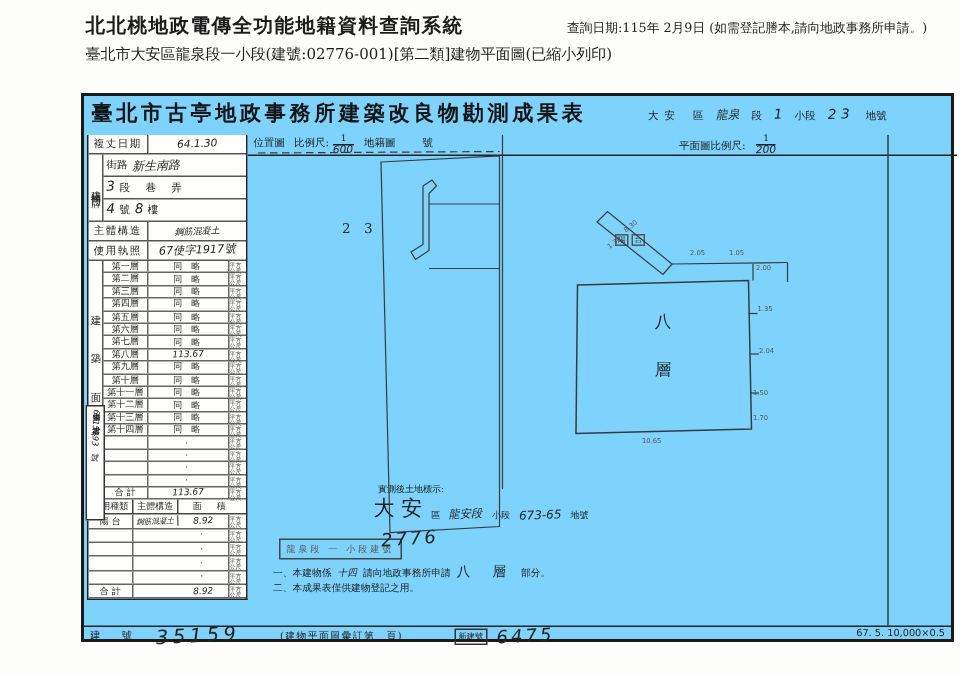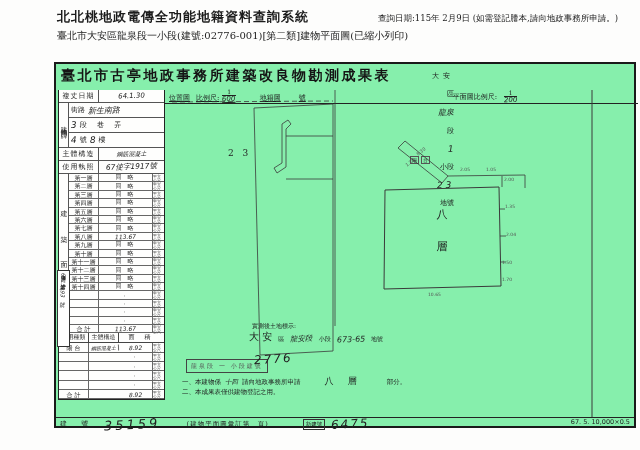--- a/index.html
+++ b/index.html
@@ -7,33 +7,33 @@
        font-family:"DejaVu Serif",serif;color:#1c1c1c;}
   *{box-sizing:border-box;white-space:nowrap;}
 
   
   .sys-title{position:absolute;left:57px;top:8px;font-size:13px;font-weight:bold;letter-spacing:1px;}
   .query-date{position:absolute;left:378px;top:13px;font-size:8.5px;color:#222;}
   .sub-title{position:absolute;left:57px;top:29px;font-size:10px;}
 
   
   .scan{position:absolute;left:54px;top:62px;width:582px;height:366px;
-        border:2px solid #1a1a1a;background:#86efac;}
+        border:2px solid #1a1a1a;background:#7dd3fc;}
   .scan *{position:absolute;}
 
   .form-title{left:5px;top:3px;font-size:14px;font-weight:bold;letter-spacing:2.5px;color:#151515;}
-  .district{left:376px;top:7px;display:flex;align-items:flex-end;gap:8px;font-size:7px;position:absolute;flex-direction:column;}
+  .district{left:376px;top:7px;display:flex;align-items:flex-end;gap:8px;font-size:7px;position:absolute;}
   .district span{position:static;}
 
   .hand{font-family:"DejaVu Sans",sans-serif;font-style:italic;color:#222;display:inline-block;transform:rotate(-2deg);}
   .stampv{letter-spacing:2px;color:#333;}
 
   
   .loc-hdr{left:109px;top:26px;width:170px;height:14px;border-bottom:1px solid #222;
-           display:flex;align-items:flex-end;font-size:7px;padding:0 4px;position:absolute;text-decoration:underline;}
+           display:flex;align-items:flex-start;font-size:7px;padding:0 4px;position:absolute;}
   .loc-hdr span{position:static;}
   .plan-hdr{left:279px;top:26px;width:303px;height:14px;border-bottom:1px solid #222;
             display:flex;align-items:center;justify-content:center;gap:4px;font-size:7px;position:absolute;}
   .plan-hdr span{position:static;}
   .frac{display:inline-block;text-align:center;vertical-align:middle;margin:0 3px;}
   .frac .n{display:block;font-size:6px;line-height:6px;border-bottom:1px solid #222;padding:0 4px;}
   .frac .d{display:block;font-size:7px;line-height:7px;}
 
   
   .ltable{left:2px;top:26px;width:107px;border:1px solid #222;border-top:none;background:#fefefd;position:absolute;}
@@ -79,21 +79,21 @@
   .balc-stamp{left:354px;top:92px;display:flex;gap:2px;position:absolute;}
   .balc-stamp b{position:static;font-weight:normal;font-size:5px;border:0.5px solid #555;padding:0 1px;line-height:6px;}
 
   .survey-title{left:196px;top:258px;font-size:6px;position:absolute;}
   .land-line{left:193px;top:266px;display:flex;align-items:flex-end;gap:6px;position:absolute;}
   .land-line span{position:static;}
   .stamp-box{left:130px;top:295px;height:14px;border:1px solid #444;color:#555;font-size:6px;
              letter-spacing:2px;padding:2px 4px;position:absolute;}
   .hand-2776{left:198px;top:288px;font-size:12px;letter-spacing:2px;transform:rotate(-4deg);position:absolute;}
   .note{left:126px;font-size:6.5px;position:absolute;}
-  .note .big{position:static;font-size:9px;letter-spacing:6px;margin:0 24px;font-family:Liberation Serif, serif;}
+  .note .big{position:static;font-size:9px;letter-spacing:6px;margin:0 4px;}
   .note .hd{position:static;}
 
   .footer{left:0;top:353px;width:578px;height:13px;border-top:1.2px solid #222;
           display:flex;align-items:center;font-size:7px;position:absolute;}
   .footer span{position:static;}
   .f-build{margin-left:4px;letter-spacing:6px;text-decoration:underline;}
   .f-no{font-size:13px;letter-spacing:3px;margin-left:10px;transform:rotate(-3deg);}
   .f-paren{margin-left:26px;font-size:6.5px;letter-spacing:1px;}
   .f-newbox{margin-left:34px;border:1px solid #333;font-size:5.5px;padding:1px 2px;}
   .f-newno{font-size:12px;letter-spacing:2px;margin-left:6px;transform:rotate(-3deg);}
@@ -124,21 +124,21 @@
     <span>地號</span>
   </div>
 
   <div class="loc-hdr">
     <span>位置圖</span>
     <span style="margin-left:6px">比例尺:</span>
     <span class="frac">
       <span class="n">1</span>
       <span class="d hand">600</span>
     </span>
-    <span style="margin-left:21px">地籍圖</span>
+    <span style="margin-left:4px">地籍圖</span>
     <span style="margin-left:18px">號</span>
   </div>
   <div class="plan-hdr">
     <span>平面圖比例尺:</span>
     <span class="frac">
       <span class="n">1</span>
       <span class="d hand">200</span>
     </span>
   </div>
 
@@ -396,21 +396,21 @@
       <span class="dim" style="left: 448px; top: 113px; transform: rotate(0deg);">2.00</span>
       <span class="dim" style="left: 449px; top: 140px; transform: rotate(0deg);">1.35</span>
       <span class="dim" style="left: 450px; top: 168px; transform: rotate(0deg);">2.04</span>
       <span class="dim" style="left: 446px; top: 196px; transform: rotate(0deg);">1.50</span>
       <span class="dim" style="left: 446px; top: 213px; transform: rotate(0deg);">1.70</span>
       <span class="dim" style="left: 372px; top: 228px; transform: rotate(0deg);">10.65</span>
     </div>
 
   <div class="survey-title">實測後土地標示:</div>
   <div class="land-line">
-    <span style="font-size:10px">大 安</span>
+    <span style="font-size:14px">大 安</span>
     <span style="font-size:6px">區</span>
     <span class="hand" style="font-size:7.5px">龍安段</span>
     <span style="font-size:6px">小段</span>
     <span class="hand" style="font-size:8px">673-65</span>
     <span style="font-size:6px">地號</span>
   </div>
   <div class="stamp-box">龍泉段 一 小段建號</div>
   <div class="hand-2776 hand">2776</div>
 
   <div class="note" style="top:311px">

